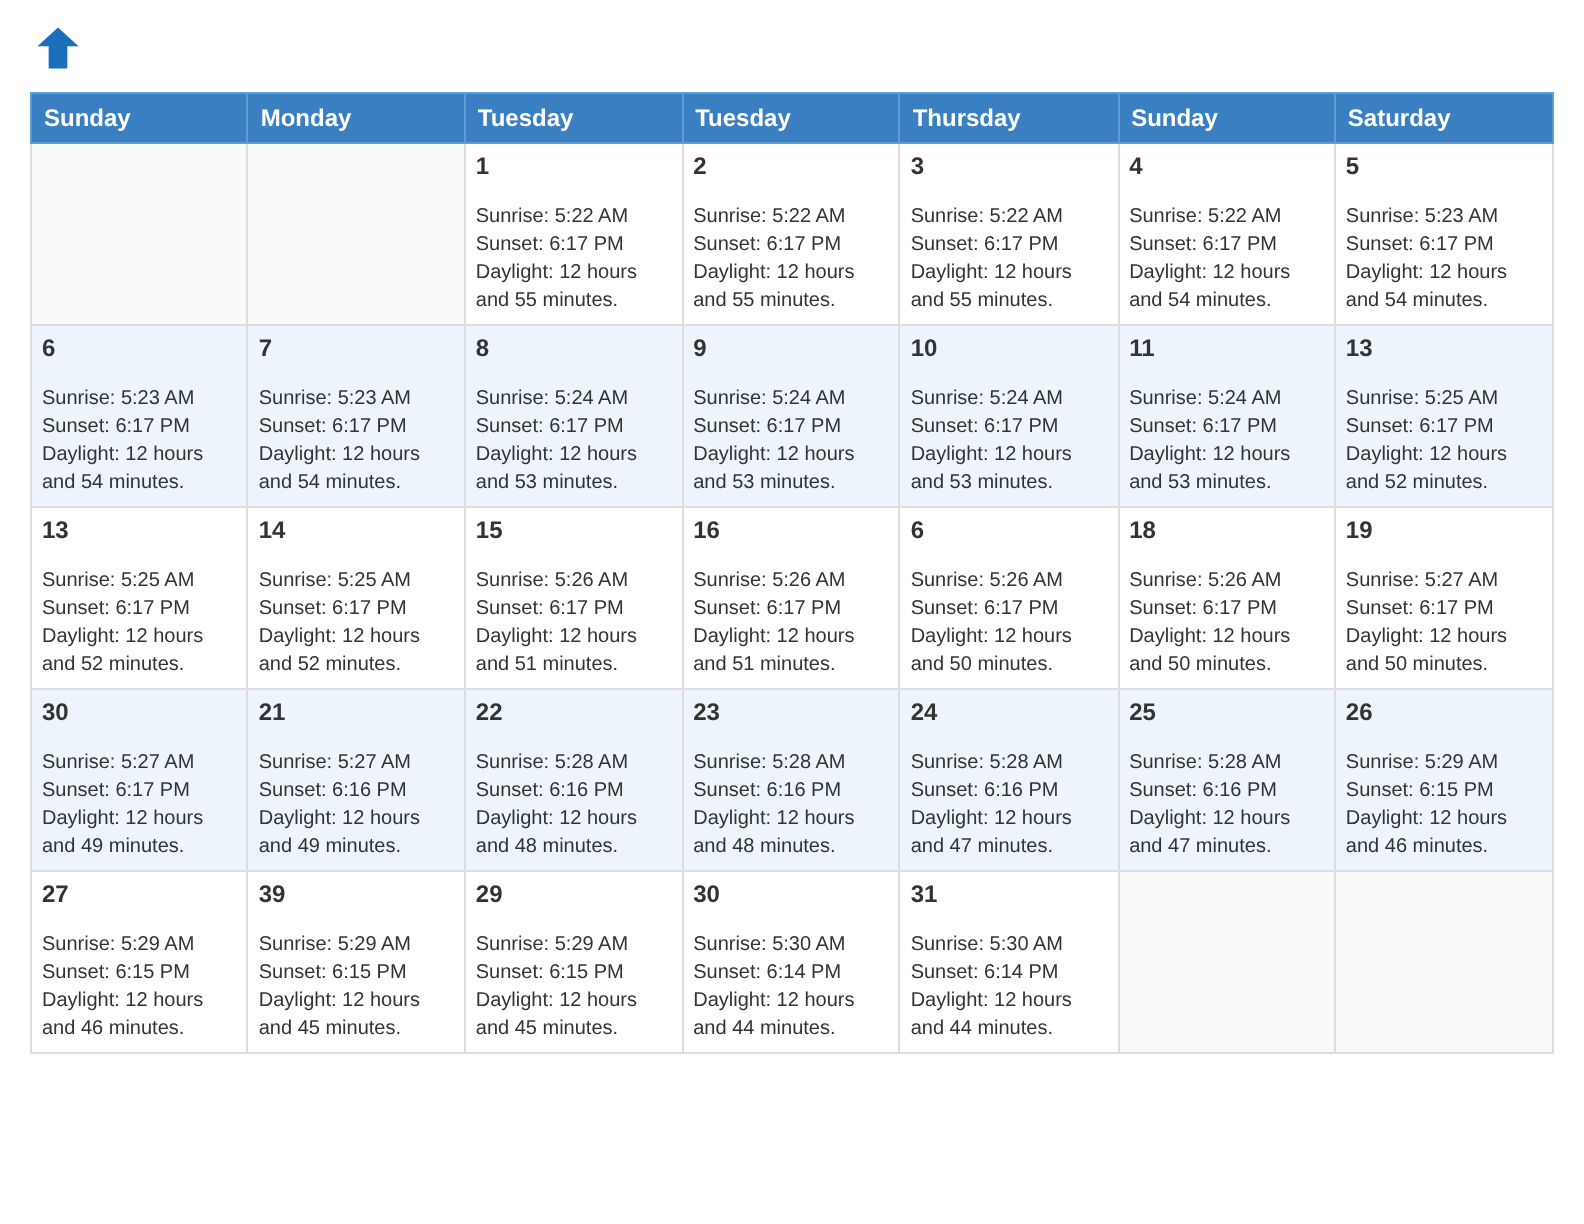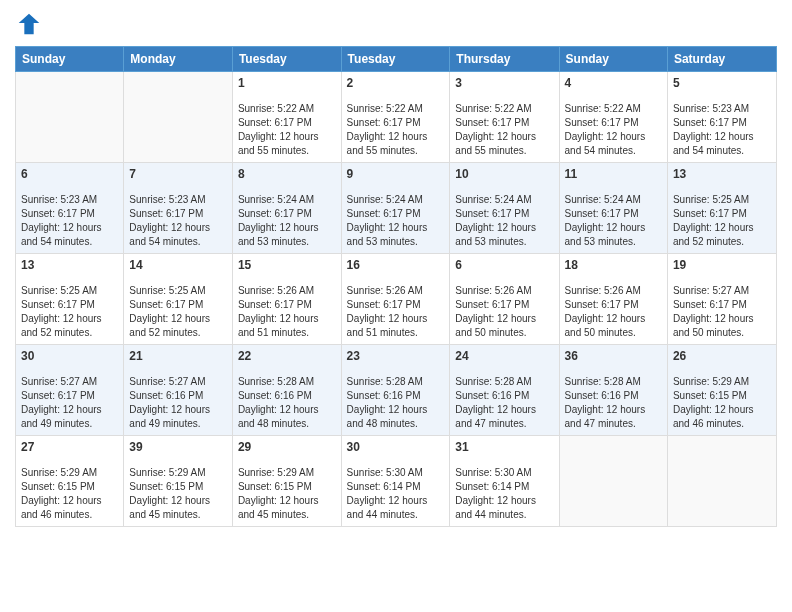--- a/index.html
+++ b/index.html
@@ -224,21 +224,21 @@
           </td>
           <td>
             <div class="day-num">23</div>
             <div class="day-info">Sunrise: 5:28 AM<br>Sunset: 6:16 PM<br>Daylight: 12 hours and 48 minutes.</div>
           </td>
           <td>
             <div class="day-num">24</div>
             <div class="day-info">Sunrise: 5:28 AM<br>Sunset: 6:16 PM<br>Daylight: 12 hours and 47 minutes.</div>
           </td>
           <td>
-            <div class="day-num">36</div>
+            <div class="day-num">25</div>
             <div class="day-info">Sunrise: 5:28 AM<br>Sunset: 6:16 PM<br>Daylight: 12 hours and 47 minutes.</div>
           </td>
           <td>
             <div class="day-num">26</div>
             <div class="day-info">Sunrise: 5:29 AM<br>Sunset: 6:15 PM<br>Daylight: 12 hours and 46 minutes.</div>
           </td>
         </tr>
         <tr>
           <td>
             <div class="day-num">27</div>

